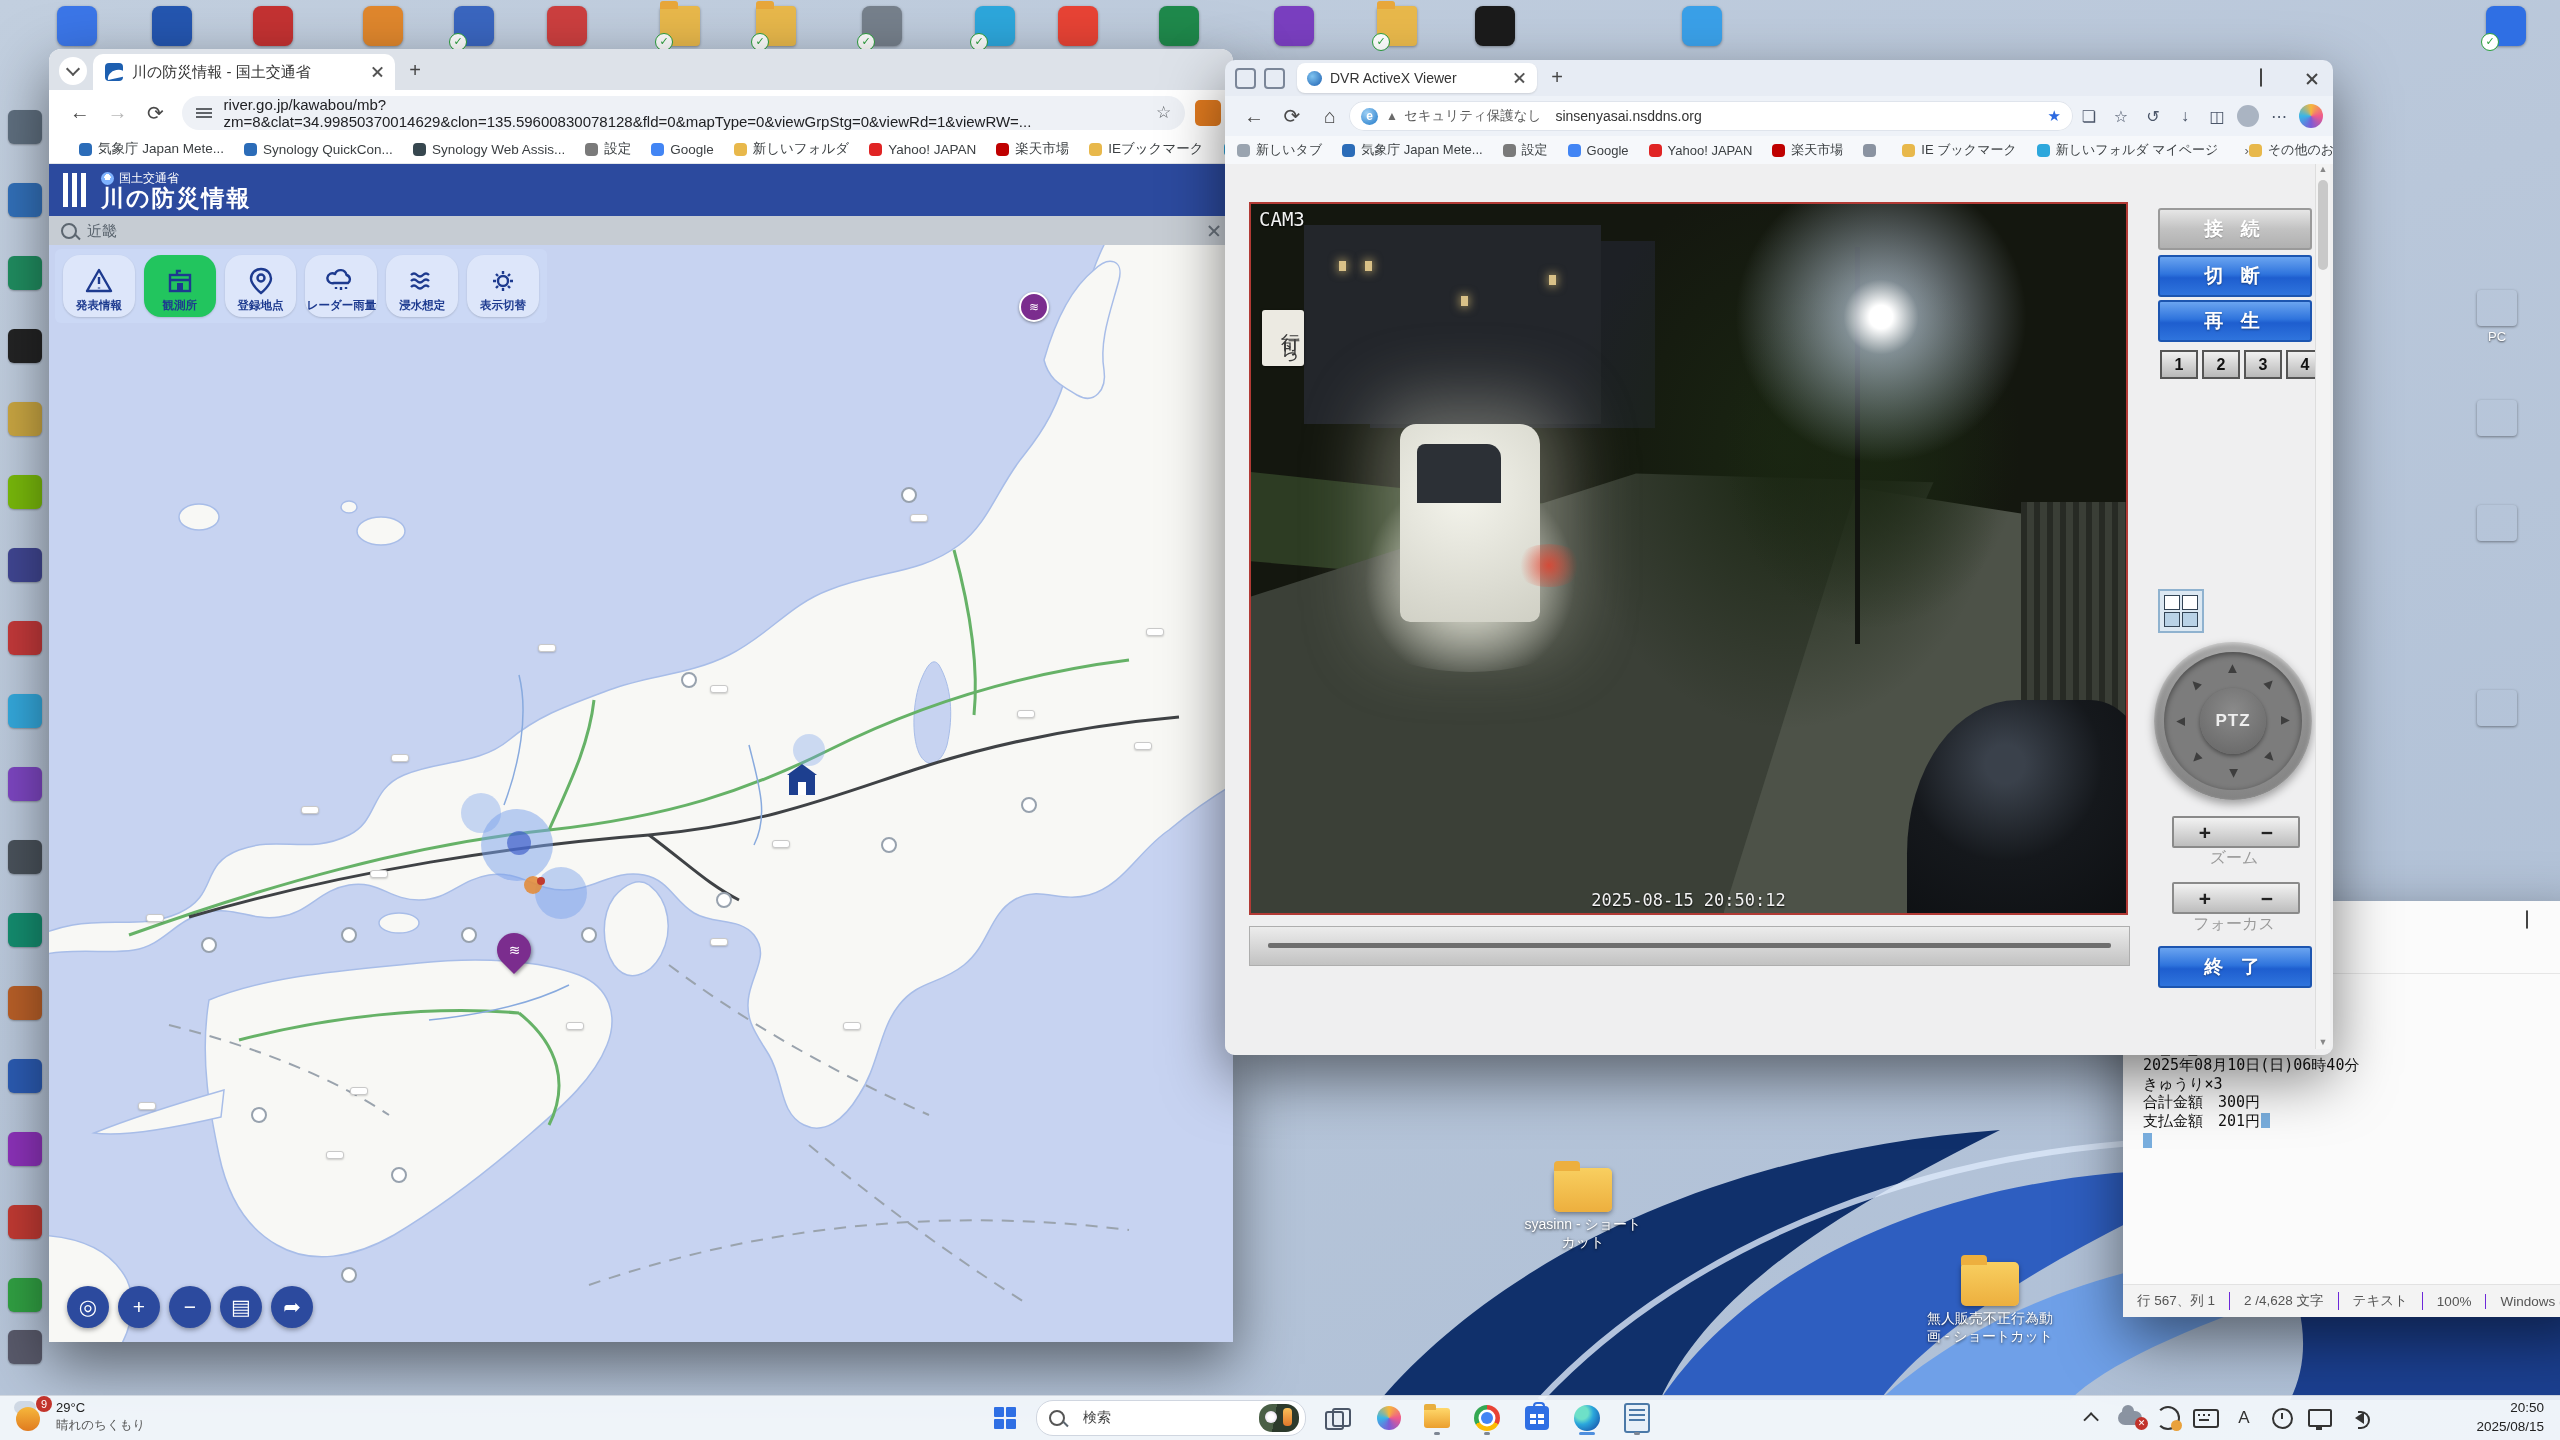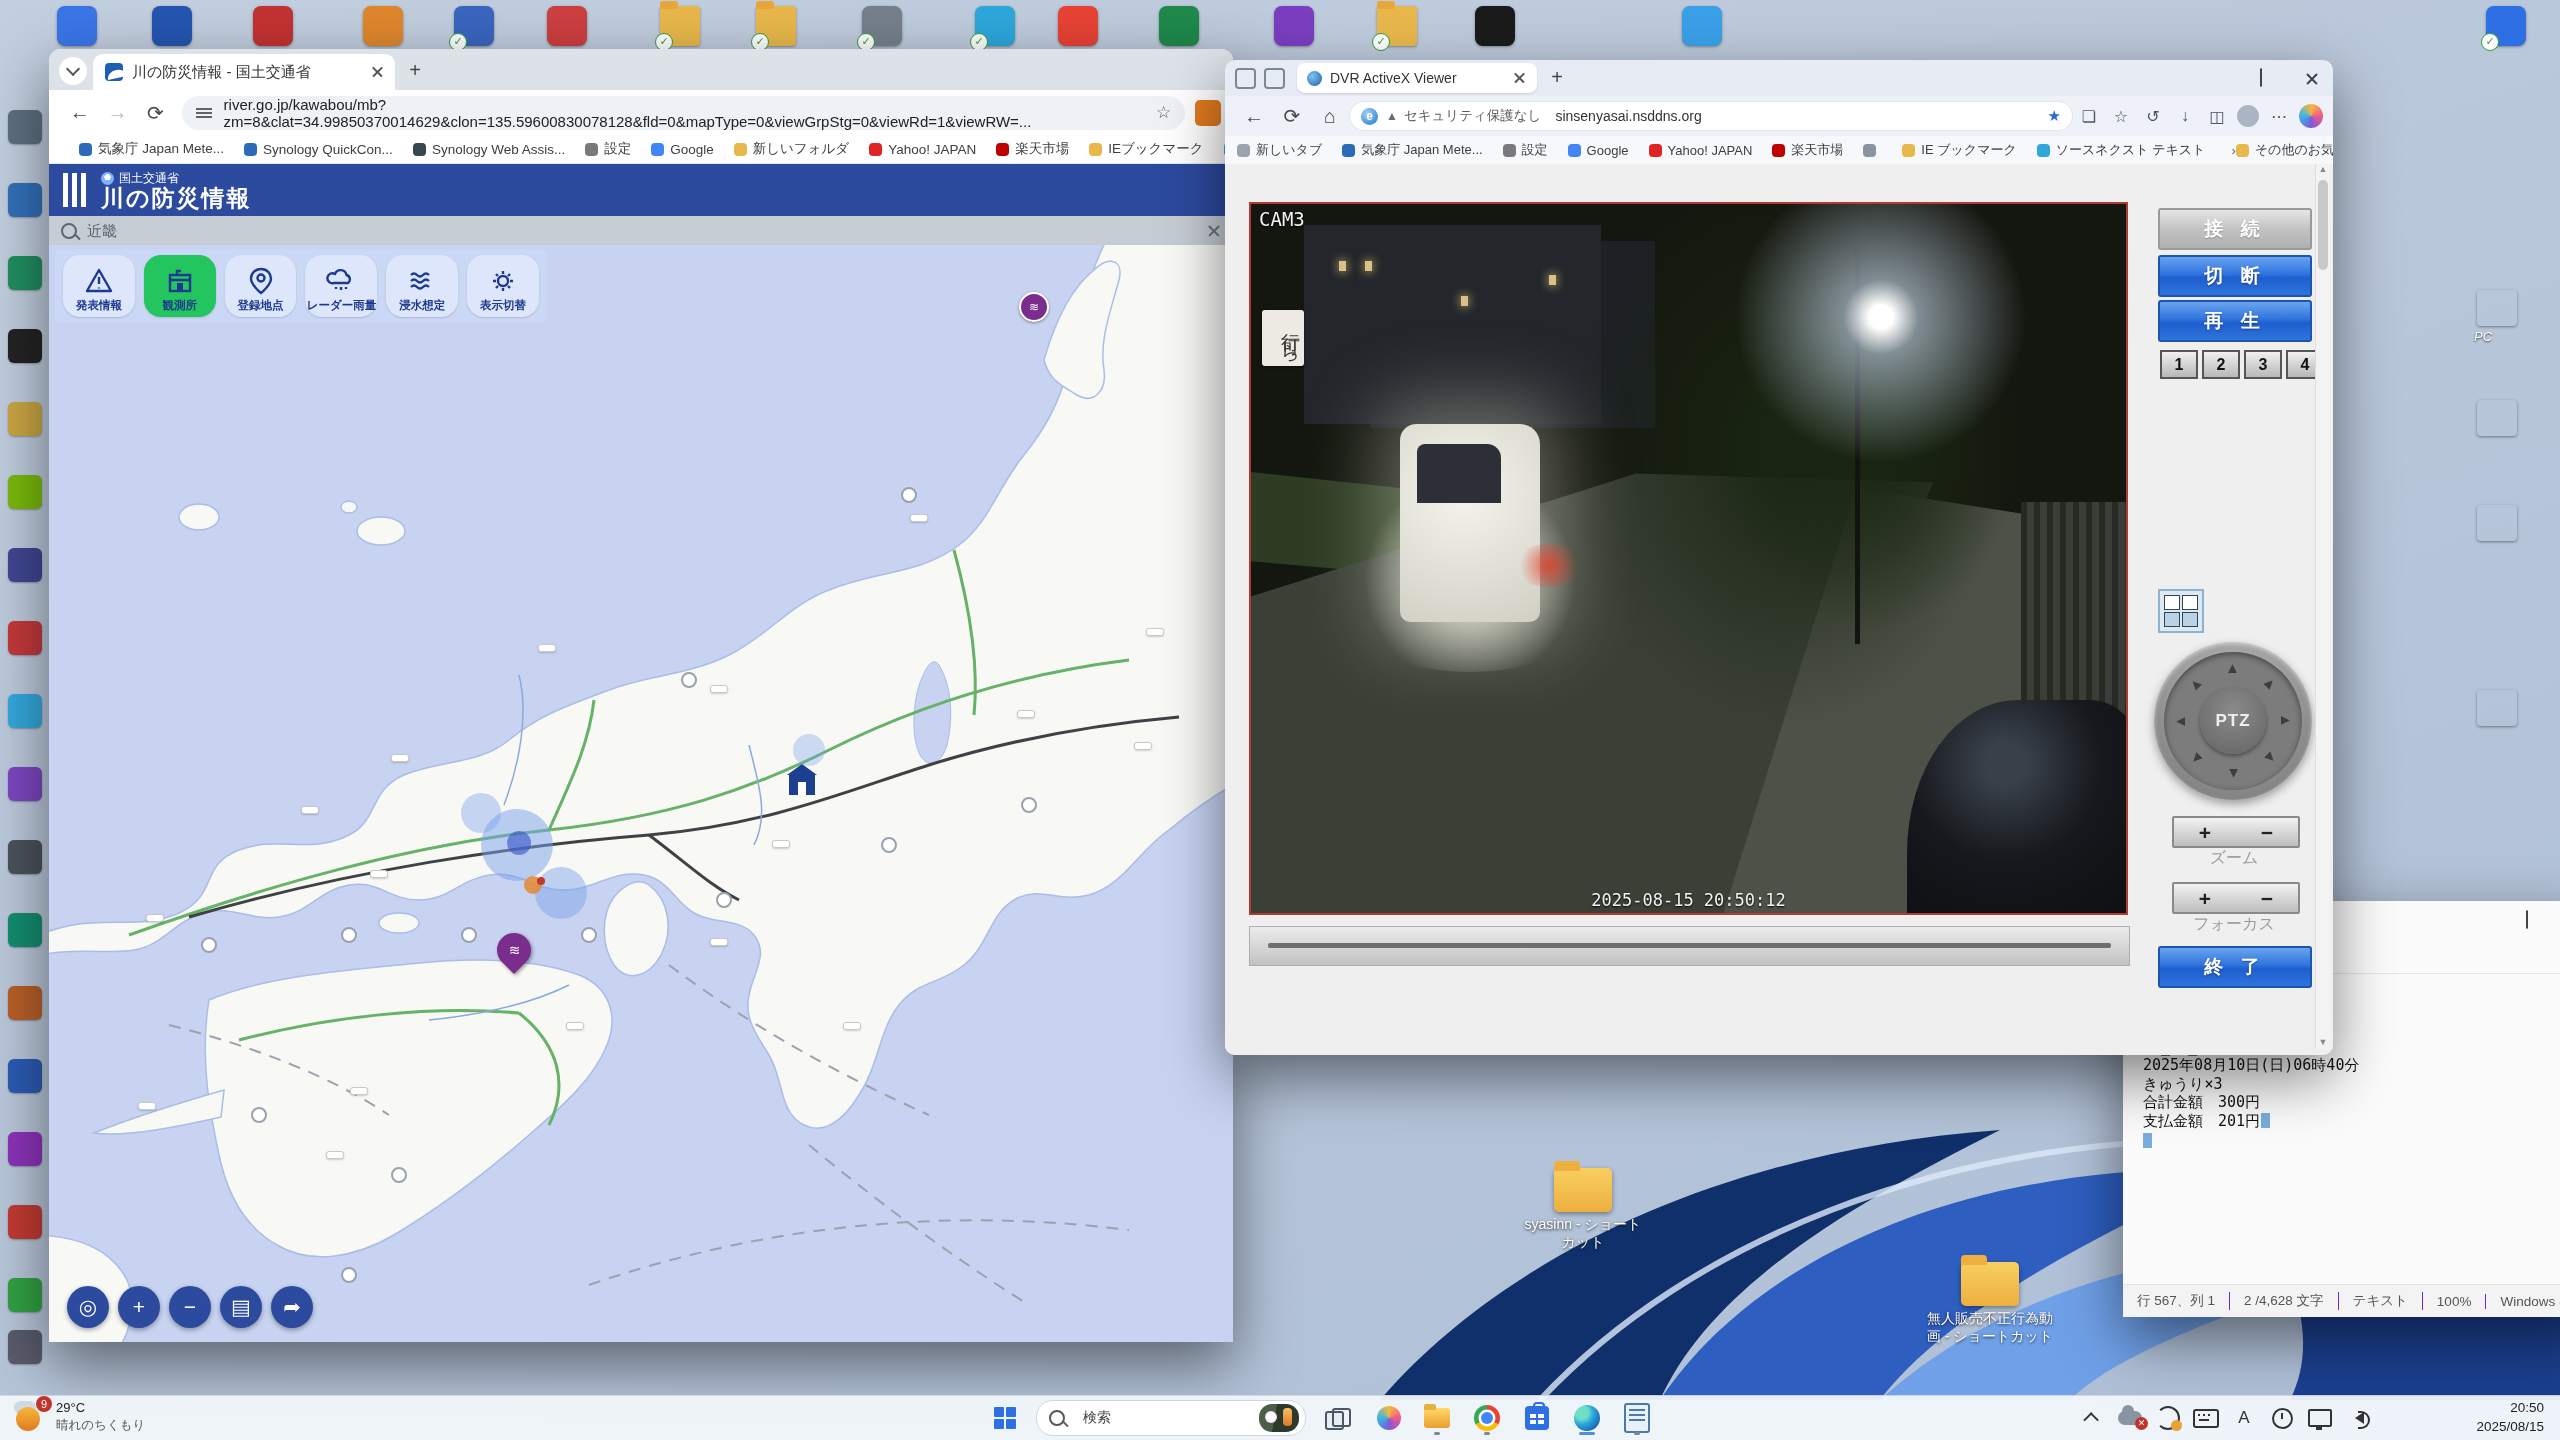--- a/index.html
+++ b/index.html
@@ -5,21 +5,21 @@
   html,body{margin:0;padding:0;background:#000;}
   #screen{position:relative;width:2560px;height:1440px;overflow:hidden;
     font-family:"Liberation Sans","DejaVu Sans",sans-serif;
     background:linear-gradient(160deg,#c2cfdf 0%,#b9c7da 45%,#aebfd6 100%);}
   
   .dtile{position:absolute;width:40px;height:40px;border-radius:8px;box-shadow:0 1px 3px rgba(0,0,0,.35);}
   .dtile .chk{position:absolute;left:-5px;bottom:-5px;width:16px;height:16px;border-radius:50%;background:#fff;border:1px solid #2aa03c;color:#2aa03c;font-size:11px;line-height:15px;text-align:center;font-weight:bold;}
   .dtile.folder{background:linear-gradient(#f6c64f,#e8a73b);border-radius:4px;}
   .dtile.folder::before{content:"";position:absolute;left:0;top:-5px;width:18px;height:8px;background:#e8a73b;border-radius:3px 3px 0 0;}
   .ltile{position:absolute;left:8px;width:34px;height:34px;border-radius:6px;box-shadow:0 1px 2px rgba(0,0,0,.3);opacity:.95;}
-  .rico{position:absolute;width:46px;color:#fff;font-size:13px;text-shadow:0 1px 2px rgba(0,0,0,.7);font-style:italic;}
+  .rico{position:absolute;width:46px;text-align:center;color:#fff;font-size:13px;text-shadow:0 1px 2px rgba(0,0,0,.7);}
   .rico .box{width:40px;height:36px;margin:0 auto 3px;border-radius:4px;box-shadow:0 1px 3px rgba(0,0,0,.4);}
   .dlabel{position:absolute;color:#fff;font-size:14px;text-shadow:0 1px 3px rgba(0,0,0,.8);white-space:nowrap;}
   .dfolder{position:absolute;width:130px;text-align:center;color:#fff;font-size:14px;text-shadow:0 1px 3px rgba(0,0,0,.85);}
   .dfolder .fico{width:58px;height:44px;margin:0 auto 4px;background:linear-gradient(#f8cf60,#edaf3e);border-radius:5px;position:relative;box-shadow:0 2px 5px rgba(0,0,0,.4);}
   .dfolder .fico::before{content:"";position:absolute;left:0;top:-7px;width:26px;height:10px;background:#edaf3e;border-radius:4px 4px 0 0;}
   
   .win{position:absolute;border-radius:10px;box-shadow:0 22px 60px rgba(0,0,0,.5);}
   .wcbtn{width:44px;height:30px;display:flex;align-items:center;justify-content:center;}
   .wc-min::before{content:"";width:12px;height:2px;background:#444;}
   .wc-max::before{content:"";width:11px;height:11px;border:1.5px solid #444;border-radius:2px;}
@@ -726,21 +726,21 @@
           <div class="bm">
             <span class="dot" style="background: rgb(138, 147, 161);"></span>
             <span></span>
           </div>
           <div class="bm">
             <span class="dot" style="background: rgb(232, 184, 75);"></span>
             <span>IE ブックマーク</span>
           </div>
           <div class="bm">
             <span class="dot" style="background: rgb(45, 167, 220);"></span>
-            <span>ソースネクスト テキスト</span>
+            <span>新しいフォルダ マイページ</span>
           </div>
         </div>
       <span style="margin-left:6px;color:#666;">›</span>
       <div class="bm" style="margin-left:auto;margin-right:0;">
         <span class="dot" style="background:#e8b84b;"></span>
         <span>その他のお気に入り</span>
       </div>
     </div>
 
     <div class="dvrpage">

